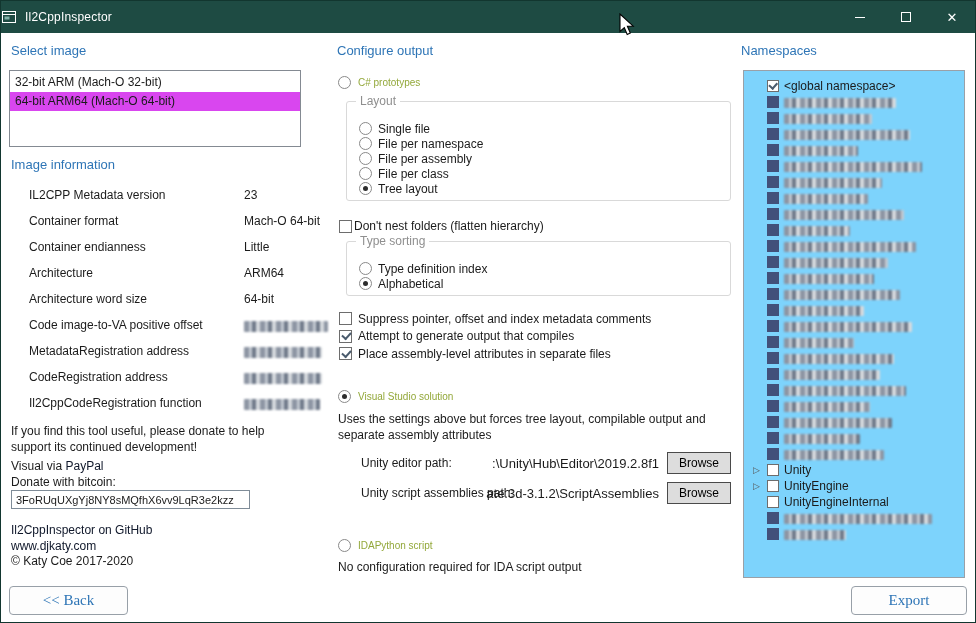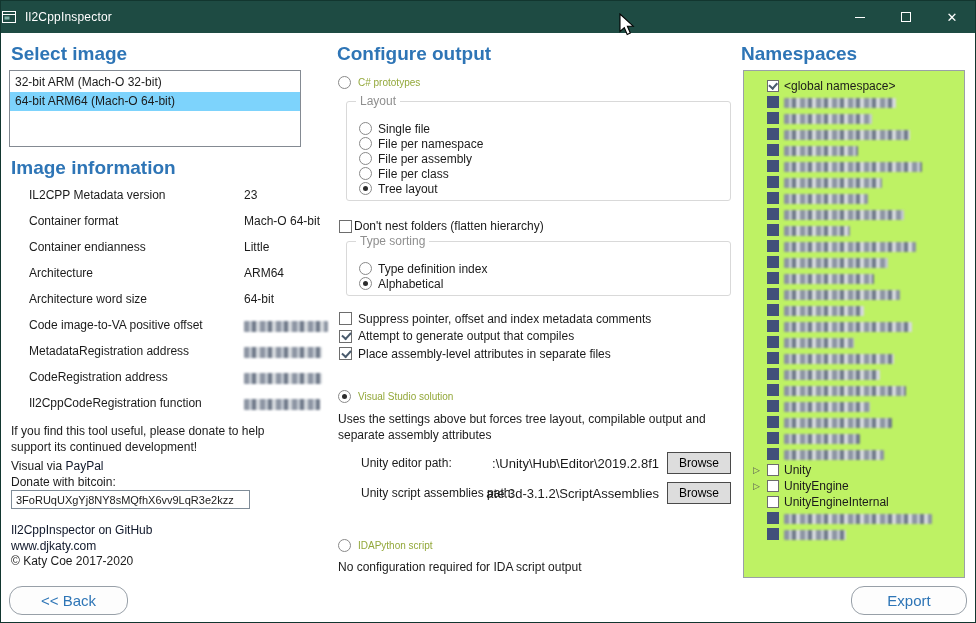--- a/index.html
+++ b/index.html
@@ -15,41 +15,41 @@
   .min-glyph{width:10px;height:1px;background:#fff;display:block}
   .max-glyph{width:10px;height:10px;border:1px solid #fff;display:block}
   .close-glyph{font-size:13px;line-height:13px}
 
   
   .content{position:absolute;left:0;top:32px;right:0;bottom:0;background:#fff}
   .col{position:absolute;top:0;height:591px}
   .col-left{left:8px;width:316px}
   .col-mid{left:336px;width:400px}
   .col-right{left:740px;width:230px}
-  .sect{position:absolute;font-size:19px;font-weight:700;color:#2e75b6;white-space:nowrap}
+  .sect{position:absolute;font-size:13px;font-weight:400;color:#2e75b6;white-space:nowrap}
 
   
   .h-select{top:10px;left:2px}
   .listbox{position:absolute;top:37px;left:0;width:292px;height:77px;border:1px solid #848a92;background:#fff;padding-top:2px}
   .lb-item{height:19px;line-height:19px;font-size:12px;padding-left:5px;white-space:nowrap}
-  .lb-item.sel{background:#7dd3fc}
+  .lb-item.sel{background:#d946ef}
   .h-info{top:124px;left:2px}
   .info-rows{position:absolute;top:155px;left:20px;width:306px}
   .info-row{position:relative;height:26px}
   .info-label{position:absolute;left:0;top:0;font-size:12px;white-space:nowrap}
   .info-value{position:absolute;left:215px;top:0;font-size:12px;white-space:nowrap}
   .donate-text{position:absolute;top:390px;left:2px;font-size:12px;line-height:16px}
   .donate-via{position:absolute;top:426px;left:2px;font-size:12px}
   .bitcoin-label{position:absolute;top:442px;left:2px;font-size:12px}
   .bitcoin-input{position:absolute;top:457px;left:2px;width:239px;height:19px;border:1px solid #7f8c98;font-size:11px;padding:1px 4px;font-family:"Liberation Sans",sans-serif;color:#1b1b1b;background:#fff}
   .link{color:#0f172a;font-size:12px;cursor:pointer;display:inline-block}
   .github-link{position:absolute;top:490px;left:2px}
   .site-link{position:absolute;top:506px;left:2px}
   .copyright{position:absolute;top:521px;left:2px;font-size:12px}
-  .big-btn{position:absolute;background:#fdfdfd;border:1px solid #98a0a8;border-radius:13px;color:#2e75b6;font-size:15px;font-family:Liberation Sans, sans-serif;cursor:pointer}
+  .big-btn{position:absolute;background:#fdfdfd;border:1px solid #98a0a8;border-radius:4px;color:#2e75b6;font-size:15px;font-family:Liberation Serif, serif;cursor:pointer}
   .back-btn{left:0;top:553px;width:119px;height:29px}
 
   
   .rb{width:13px;height:13px;border:1px solid #8a8a8a;border-radius:50%;background:#fff;display:inline-block;position:relative;flex:none}
   .rb.on::after{content:"";position:absolute;left:3px;top:3px;width:5px;height:5px;border-radius:50%;background:#2d2d2d}
   .cb{width:13px;height:13px;border:1px solid #6d6d6d;background:#fff;display:inline-block;position:relative;flex:none}
   .cb.on::after{content:"";position:absolute;left:1.5px;top:1.5px;width:7px;height:4px;border-left:2px solid #4a5b6d;border-bottom:2px solid #4a5b6d;transform:rotate(-48deg)}
   .blurbar{display:inline-block;height:10px;vertical-align:middle;border-radius:1px;
     background:repeating-linear-gradient(90deg,#8d95a3 0 5px,#c3c9d1 5px 8px,#6f7989 8px 12px,#d6dade 12px 16px);
     filter:blur(1.2px)}
@@ -75,21 +75,21 @@
   .editor-row{top:419px}
   .script-row{top:449px}
   .path-label{position:absolute;left:0;top:4px;font-size:12px;white-space:nowrap}
   .path-value{position:absolute;left:110px;top:4px;width:188px;text-align:right;font-size:13px;white-space:nowrap;overflow:hidden}
   .browse-btn{position:absolute;right:0;top:0;width:64px;height:22px;background:#dddddd;border:1px solid #4a4a4a;font-size:12px;font-family:"Liberation Sans",sans-serif;color:#000;cursor:pointer}
   .ida-row{top:504px;left:1px}
   .ida-desc{position:absolute;top:527px;left:1px;font-size:12px}
 
   
   .h-right{top:10px;left:0}
-  .ns-panel{position:absolute;top:37px;left:2px;width:222px;height:508px;border:1px solid #9aa0a7;background:#bef264;padding:7px 0 10px 7px;overflow:hidden}
+  .ns-panel{position:absolute;top:37px;left:2px;width:222px;height:508px;border:1px solid #9aa0a7;background:#7dd3fc;padding:7px 0 10px 7px;overflow:hidden}
   .ns-row{display:flex;align-items:center;height:16px;gap:5px}
   .ns-exp{width:11px;flex:none;font-size:9px;color:#555;text-align:center;line-height:16px}
   .cb.small{width:12px;height:12px}
   .cb.small.on::after{left:1px;top:1px;width:6px;height:3.5px}
   .ns-cb-blur{width:12px;height:12px;flex:none;background:#42507a;filter:blur(.7px);display:inline-block}
   .ns-label{font-size:12px;white-space:nowrap;line-height:16px}
   .export-btn{top:553px;left:110px;width:116px;height:29px}
 
   
   .cursor{position:absolute;left:617px;top:12px;z-index:20;pointer-events:none}

